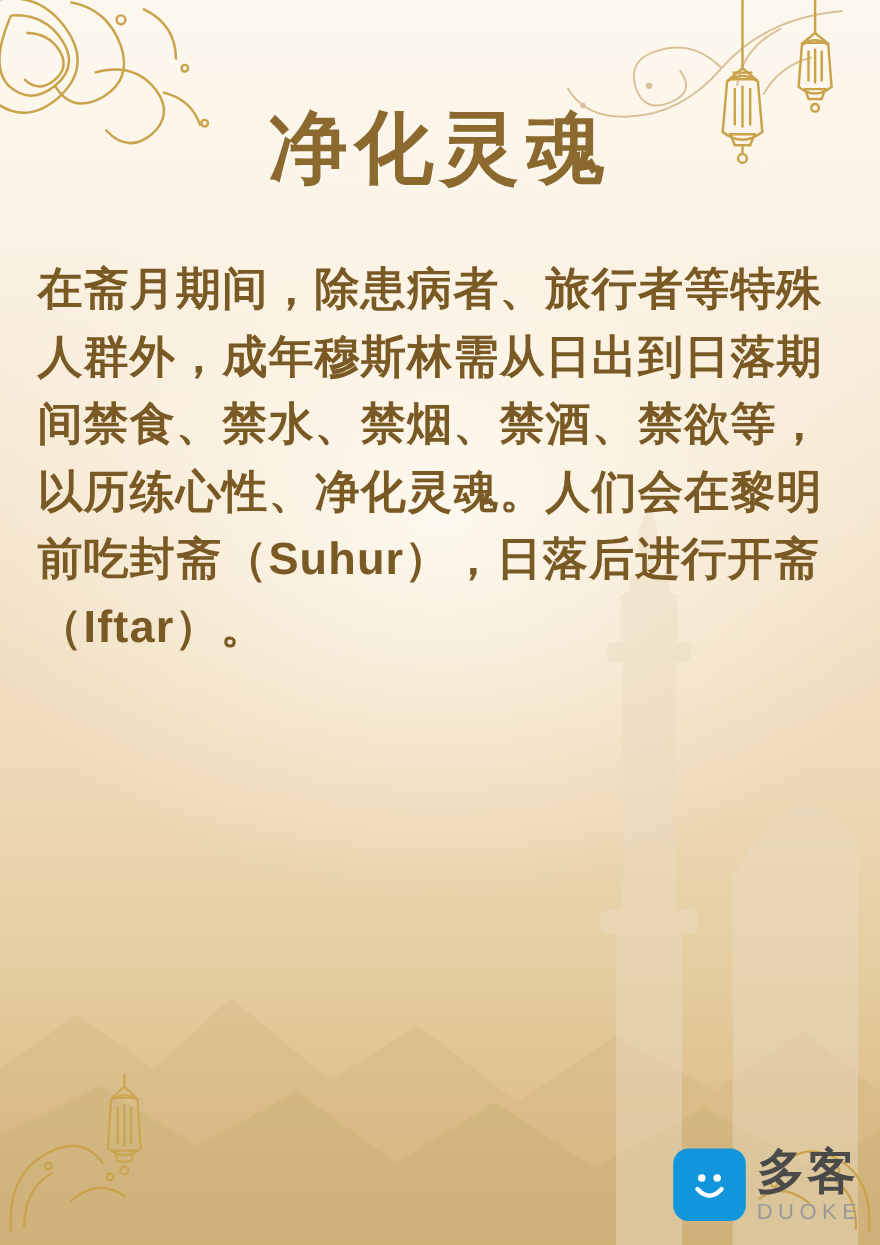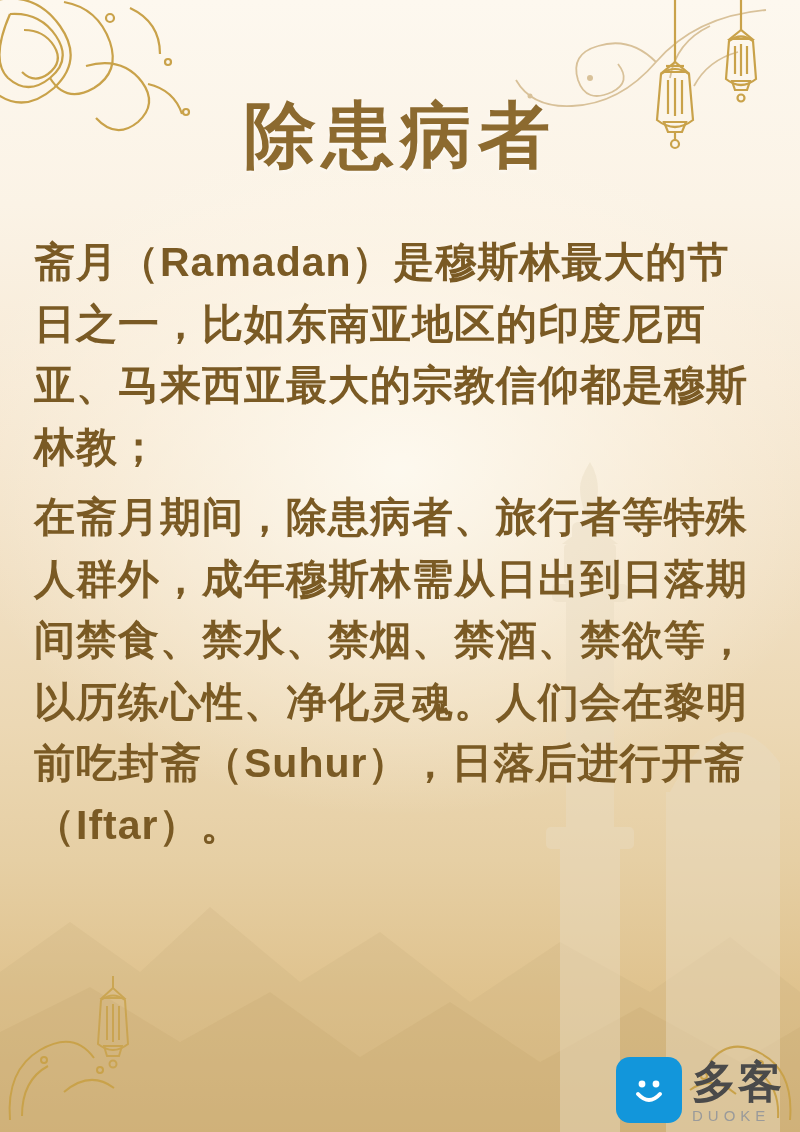--- a/index.html
+++ b/index.html
@@ -136,23 +136,23 @@
   }
   .para {
     margin: 0 0 0 0;
     text-indent: 0;
   }
   .para + .para { margin-top: 9px; }
 
   .brand {
     position: absolute;
     right: 16px;
-    bottom: 9px;
+    bottom: 20px;
     display: flex;
-    align-items: flex-end;
+    align-items: flex-start;
     gap: 10px;
   }
   .brand-mark {
     width: 66px;
     height: 66px;
     border-radius: 14px;
     background: #1296db;
     display: flex;
     align-items: center;
     justify-content: center;
@@ -162,21 +162,21 @@
     flex-direction: column;
     line-height: 1;
   }
   .brand-name {
     font-size: 44px;
     font-weight: 700;
     color: #4a4a4a;
     letter-spacing: 2px;
   }
   .brand-sub {
-    font-size: 15px;
+    font-size: 20px;
     color: #9a9a9a;
     letter-spacing: 5px;
     margin-top: 4px;
   }
 </style>
 </head>
 <body>
 
 <div class="poster">
 
@@ -278,24 +278,23 @@
   <svg class="corner-br" viewBox="0 0 120 120">
     <g fill="none" stroke="#c9a24a" stroke-width="2">
       <path d="M114 114 q4 -48 -28 -66 q-32 -18 -52 8"></path>
       <path d="M102 112 q2 -34 -24 -48"></path>
       <path d="M60 88 q-24 -20 -46 -4"></path>
       <circle cx="28" cy="70" r="3"></circle>
       <circle cx="84" cy="58" r="3"></circle>
     </g>
   </svg>
 
-  <div class="title">除患病者</div>
+  <div class="title">净化灵魂</div>
 
   <div class="body-text">
-    <p class="para">斋月（Ramadan）是穆斯林最大的节日之一，比如东南亚地区的印度尼西亚、马来西亚最大的宗教信仰都是穆斯林教；</p>
     <p class="para">在斋月期间，除患病者、旅行者等特殊人群外，成年穆斯林需从日出到日落期间禁食、禁水、禁烟、禁酒、禁欲等，以历练心性、净化灵魂。人们会在黎明前吃封斋（Suhur），日落后进行开斋（Iftar）。</p>
   </div>
 
   <div class="brand">
     <div class="brand-mark">
       <svg width="44" height="44" viewBox="0 0 44 44">
         <circle cx="15" cy="16" r="3.4" fill="#ffffff"></circle>
         <circle cx="29" cy="16" r="3.4" fill="#ffffff"></circle>
         <path d="M11 26 q11 12 22 0" stroke="#ffffff" stroke-width="4" fill="none" stroke-linecap="round"></path>
       </svg>

